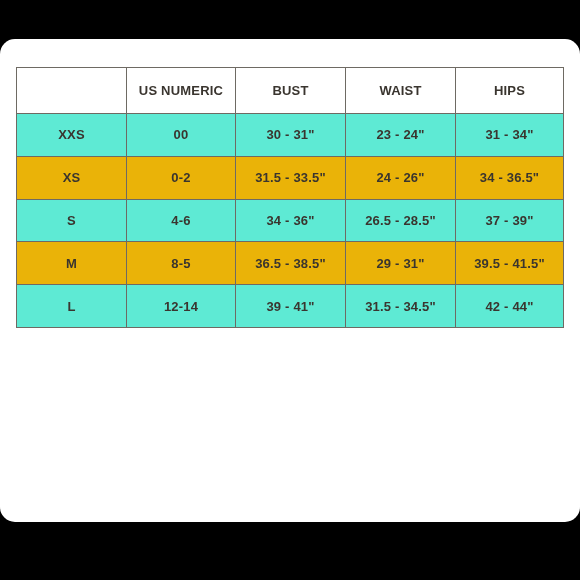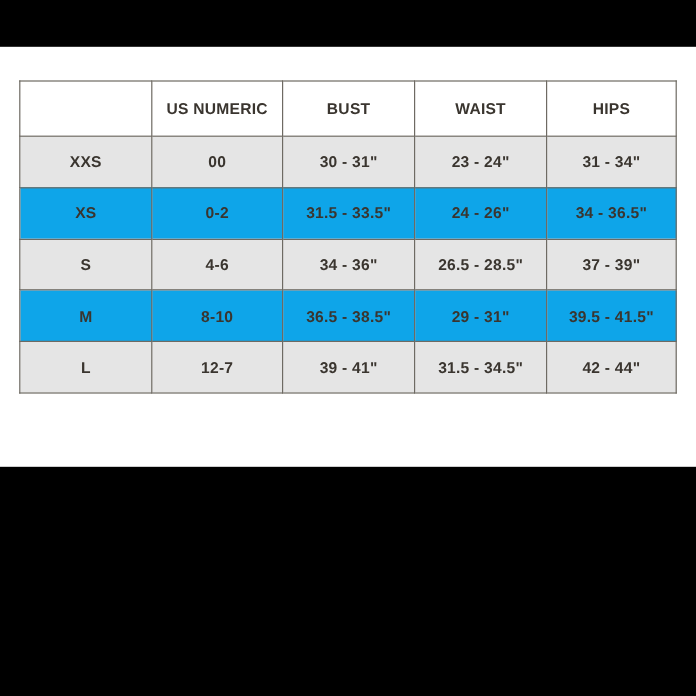--- a/index.html
+++ b/index.html
@@ -20,22 +20,23 @@
     height: 580px;
     background: #000000;
   }
 
   
   #content-panel {
     position: absolute;
     left: 0;
     top: 39px;
     width: 580px;
-    height: 350px;
+    height: 483px;
     background: #ffffff;
+    border-radius: 15px;
   }
 
   .letterbox {
     position: absolute;
     left: 0;
     width: 580px;
     background: #000000;
   }
   #letterbox-top { top: 0; height: 39px; }
   #letterbox-bottom { top: 522px; height: 58px; }
@@ -77,22 +78,22 @@
     background: #ffffff;
     color: #3a352f;
   }
   thead th.header-blank {
     border-top-color: transparent;
     border-left-color: transparent;
   }
 
   tbody tr { height: 42.8px; }
 
-  tbody tr.row-odd  td { background: #e5e5e5; margin-left: 19px; }
-  tbody tr.row-even td { background: #0ea5e9; }
+  tbody tr.row-odd  td { background: #5eead4; margin-left: 19px; }
+  tbody tr.row-even td { background: #eab308; }
 
   td.cell-size {
     font-weight: bold;
     font-size: 13px;
     letter-spacing: 0.4px;
   }
   td.cell-numeric {
     font-weight: bold;
     font-size: 13.5px;
     letter-spacing: 0.6px;
@@ -156,29 +157,29 @@
         <tr class="row-odd">
           <td class="cell-size">S</td>
           <td class="cell-numeric">4-6</td>
           <td class="cell-measure">34 - 36"</td>
           <td class="cell-measure">26.5 - 28.5"</td>
           <td class="cell-measure">37 - 39"</td>
         </tr>
 
         <tr class="row-even">
           <td class="cell-size">M</td>
-          <td class="cell-numeric">8-10</td>
+          <td class="cell-numeric">8-5</td>
           <td class="cell-measure">36.5 - 38.5"</td>
           <td class="cell-measure">29 - 31"</td>
           <td class="cell-measure">39.5 - 41.5"</td>
         </tr>
 
         <tr class="row-odd">
           <td class="cell-size">L</td>
-          <td class="cell-numeric">12-7</td>
+          <td class="cell-numeric">12-14</td>
           <td class="cell-measure">39 - 41"</td>
           <td class="cell-measure">31.5 - 34.5"</td>
           <td class="cell-measure">42 - 44"</td>
         </tr>
 
 
 
 
 
       </tbody>

